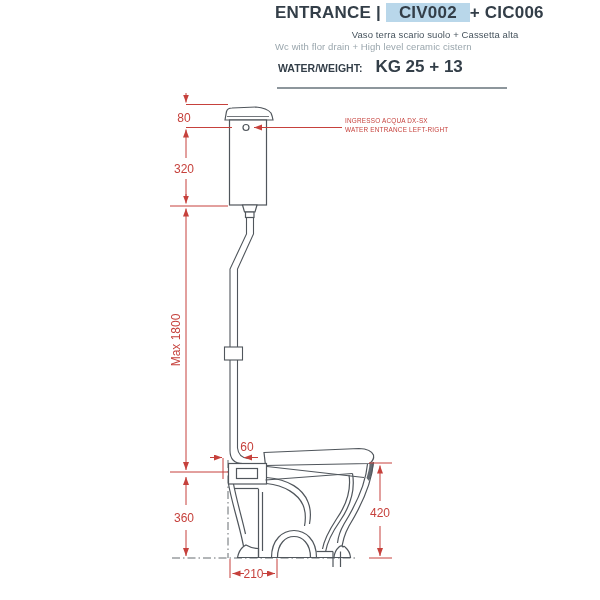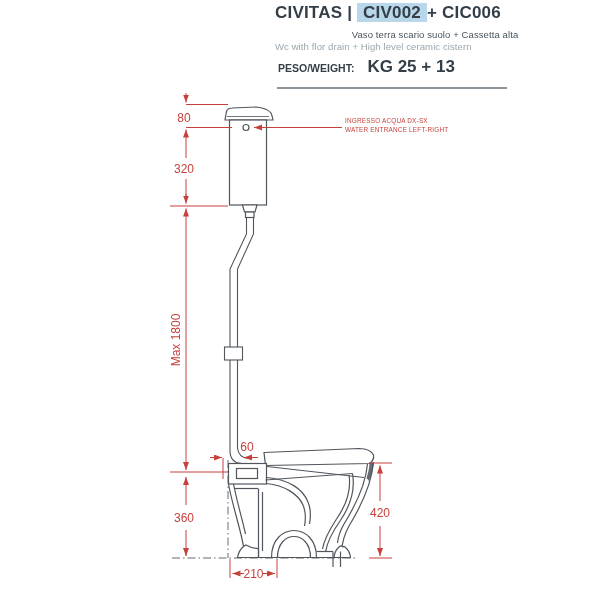--- a/index.html
+++ b/index.html
@@ -4,47 +4,47 @@
 <style>
   html,body{margin:0;padding:0;background:#fff;}
   .sheet{
     position:relative;width:600px;height:600px;background:#ffffff;overflow:hidden;
     font-family:"Liberation Sans", sans-serif;
   }
   .hdr{position:absolute;left:275px;top:3px;width:320px;}
   .hdr-title{
     font-size:17px;font-weight:bold;color:#333e48;letter-spacing:.2px;white-space:nowrap;
   }
-  .hdr-title .hl{background:#b9d7ea;padding:0 6px;}
+  .hdr-title .hl{background:#b9d7ea;padding:0 13px;}
   .hdr-sub1{font-size:9.5px;color:#46535d;margin-top:6px;letter-spacing:.1px;text-align:center;}
   .hdr-sub2{font-size:9.5px;color:#9aa6ad;margin-top:1px;letter-spacing:.1px;}
   .peso-row{position:absolute;left:278px;top:57px;font-size:10.5px;font-weight:bold;color:#333e48;white-space:nowrap;}
   .peso-row .val{margin-left:13px;font-size:17px;}
   .hdr-line{position:absolute;left:277px;top:87px;width:230px;height:1.5px;background:#8d969c;}
   svg{position:absolute;left:0;top:0;}
   svg text{font-family:"Liberation Sans", sans-serif;}
   .dim{font-size:12px;fill:#c6413c;}
   .note{font-size:6.4px;fill:#c6413c;letter-spacing:.2px;}
 </style>
 </head>
 <body>
 
 <div class="sheet">
 
   <div class="hdr">
     <div class="hdr-title">
-      <span>CIVITAS</span>
+      <span>ENTRANCE</span>
       <span>|</span>
       <span class="hl">CIV002</span><span>+ CIC006</span>
     </div>
     <div class="hdr-sub1">Vaso terra scario suolo + Cassetta alta</div>
     <div class="hdr-sub2">Wc with flor drain + High level ceramic cistern</div>
   </div>
   <div class="peso-row">
-    <span>PESO/WEIGHT:</span><span class="val">KG 25 + 13</span>
+    <span>WATER/WEIGHT:</span><span class="val">KG 25 + 13</span>
   </div>
   <div class="hdr-line"></div>
 
   <svg width="600" height="600" viewBox="0 0 600 600">
     <defs>
       <marker id="ar" markerWidth="9" markerHeight="7" refX="8" refY="3" orient="auto">
         <path d="M0,0 L8,3 L0,6 Z" fill="#c6413c"></path>
       </marker>
     </defs>
 

